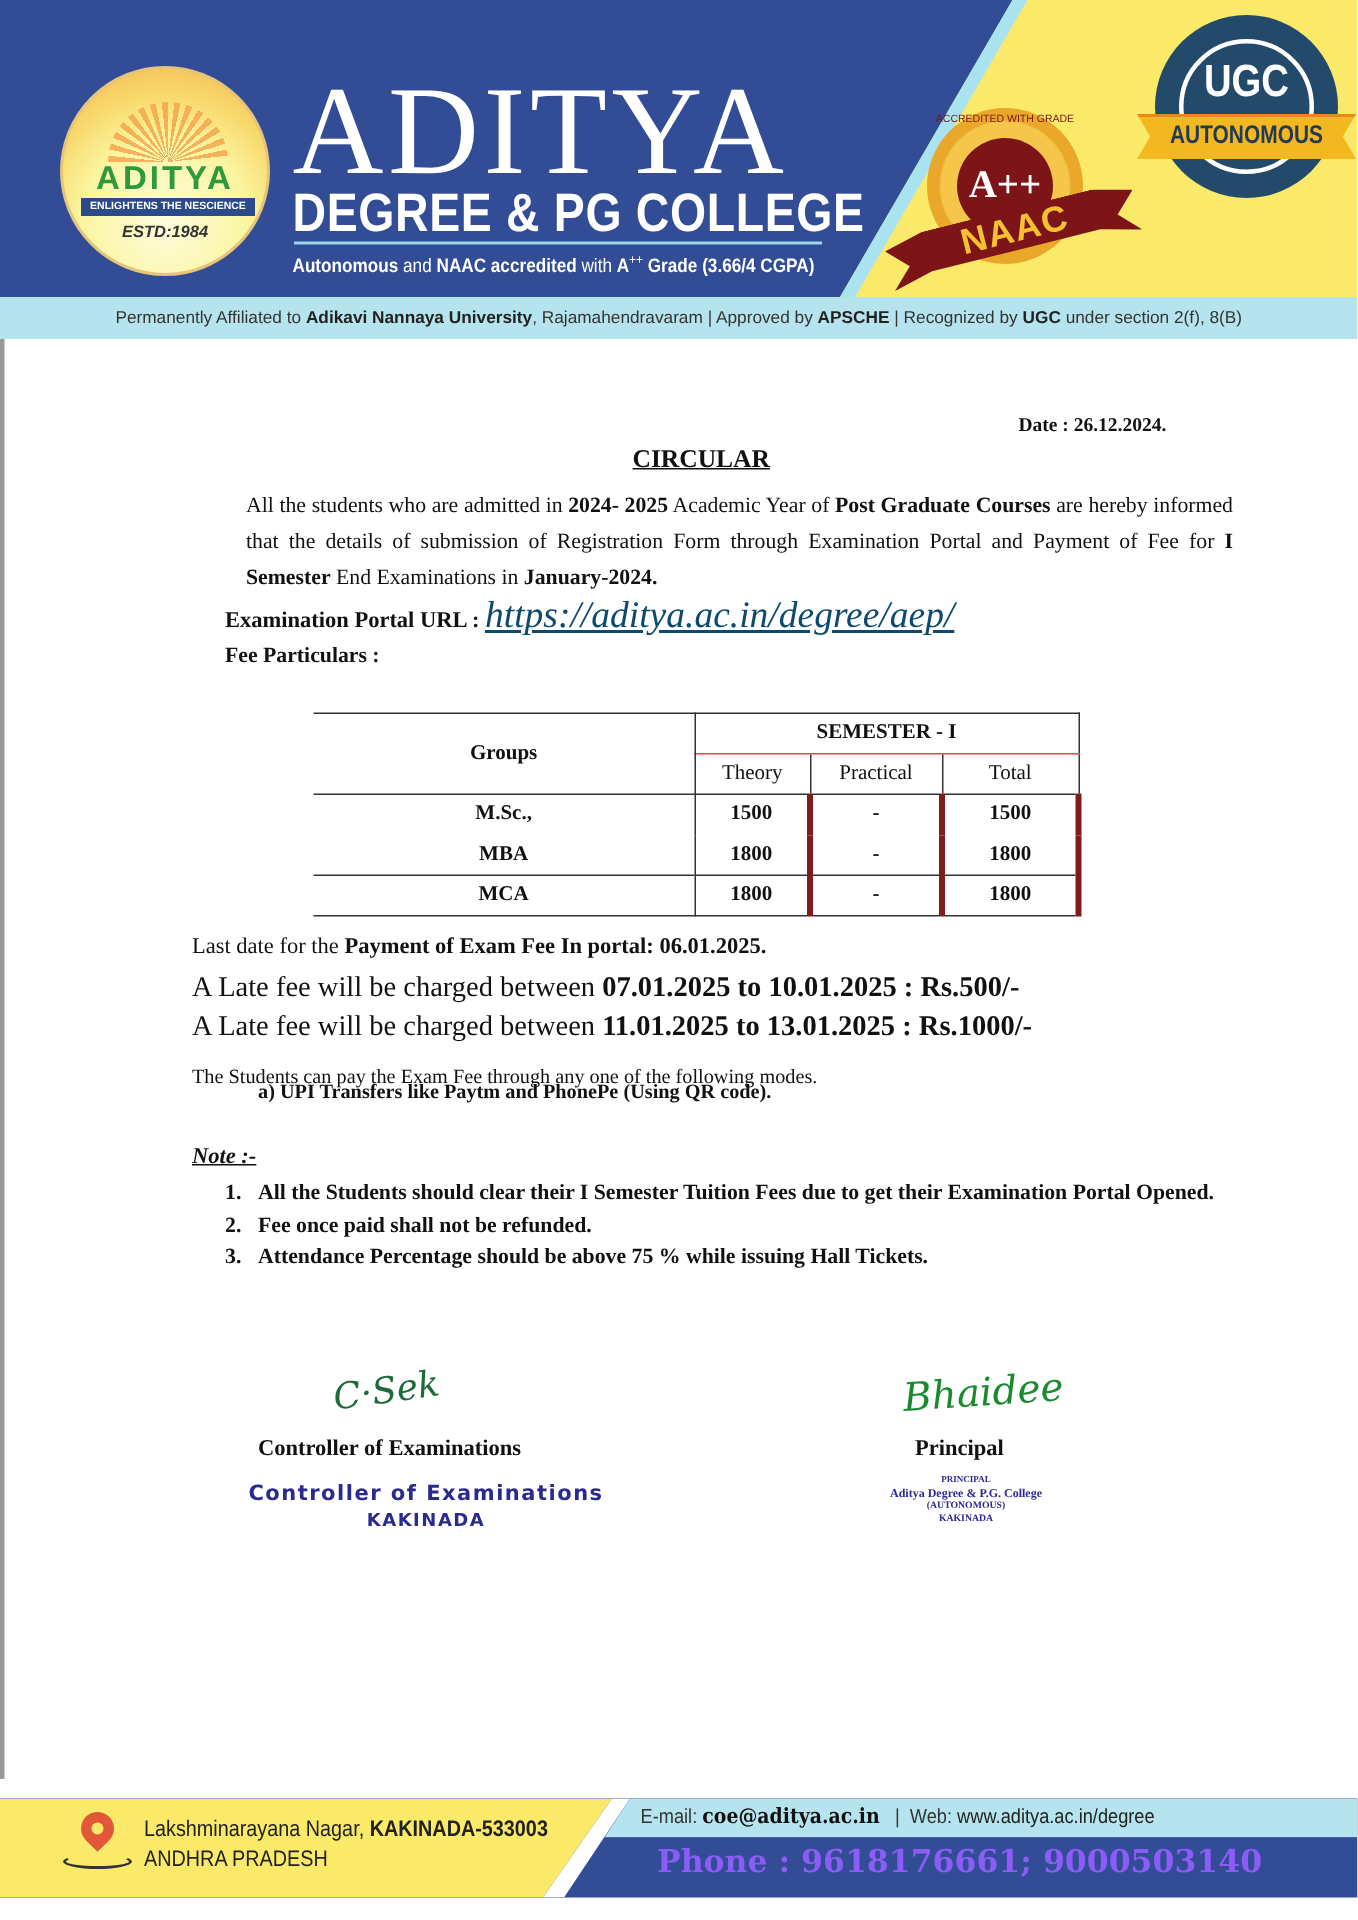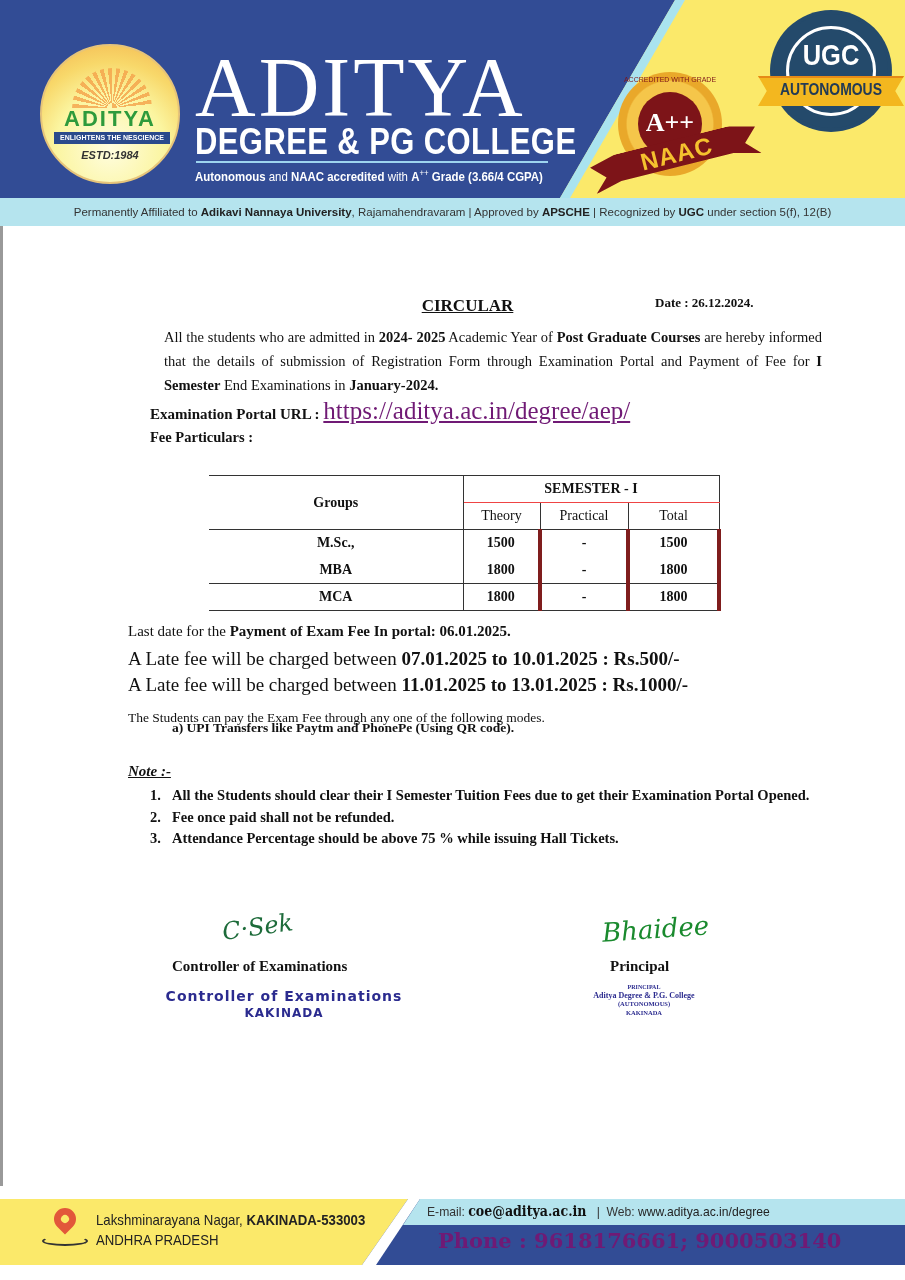--- a/index.html
+++ b/index.html
@@ -56,26 +56,26 @@
     clip-path: polygon(0 0, 100% 0, 94% 50%, 100% 100%, 0 100%, 6% 50%); border-top: 2px solid #e68a17; }
   .ugc-ribbon-text { position: absolute; left: 758px; top: 80px; width: 146px; text-align: center; font-family: "Liberation Sans", sans-serif;
     font-weight: bold; font-size: 17px; color: #223a55; transform: scaleX(0.82); }
 
   .affil-bar { position: absolute; left: 0; top: 198px; width: 905px; height: 28px; background: #b5e4ee;
     font-family: "Liberation Sans", sans-serif; font-size: 11.5px; color: #333; line-height: 28px; text-align: center; white-space: nowrap; }
   .affil-bar b { color: #222; }
   .left-edge { position: absolute; left: 0; top: 226px; width: 3px; height: 960px; background: #999; }
 
   
-  .date { position: absolute; left: 655px; top: 275px; font-size: 13px; font-weight: bold; margin-top: 20px; }
+  .date { position: absolute; left: 679px; top: 275px; font-size: 13px; font-weight: bold; }
   .circular-title { position: absolute; left: 0; width: 935px; text-align: center; top: 296px; font-size: 17px; font-weight: bold; text-decoration: underline; }
   .intro { position: absolute; left: 164px; top: 325px; width: 658px; font-size: 14.5px; line-height: 24px; text-align: justify; }
   .intro b { font-weight: bold; }
   .portal { position: absolute; left: 150px; top: 397px; font-size: 15px; font-weight: bold; }
-  .portal-url { font-size: 25px; color: #701a75; text-decoration: underline; font-weight: normal; }
+  .portal-url { font-size: 25px; color: #0c4a6e; text-decoration: underline; font-weight: normal; font-style: italic; }
   .fee-label { position: absolute; left: 150px; top: 429px; font-size: 14.5px; font-weight: bold; }
 
   .fee-table { position: absolute; left: 209px; top: 475px; width: 512px; border-collapse: collapse; font-size: 14px; }
   .fee-table td, .fee-table th { text-align: center; height: 27px; font-weight: bold; }
   .fee-table th { font-weight: bold; }
   .fee-table .hdr-group { width: 254px; border-right: 1px solid #333; border-bottom: 1px solid #333; border-top: 1px solid #333; }
   .fee-table .hdr-sem { border-top: 1px solid #333; border-bottom: 1px solid #ef4444; border-right: 1px solid #333; margin-top: 13px; }
   .fee-table .sub { border-bottom: 1px solid #333; border-right: 1px solid #333; font-weight: normal; }
   .fee-table .cell-g { border-right: 1px solid #333; }
   .fee-table .cell { border-right: 4px solid #7f1d1d; }
@@ -126,21 +126,21 @@
     transform: rotate(-45deg); }
   .pin::after { content: ""; position: absolute; left: 7px; top: 7px; width: 8px; height: 8px; border-radius: 50%; background: #fbe96a; }
   .pin-base { position: absolute; left: 42px; top: 1236px; width: 46px; height: 10px; border: 2px solid #333; border-radius: 50%; border-top-color: transparent; }
   .addr { position: absolute; left: 96px; top: 1210px; font-family: "Liberation Sans", sans-serif; font-size: 15px; color: #222; line-height: 20px;
     transform: scaleX(0.88); transform-origin: left; white-space: nowrap; }
   .addr b { font-weight: bold; }
   .contact-line { position: absolute; left: 427px; top: 1203px; font-family: "Liberation Sans", sans-serif; font-size: 13.5px; color: #333; white-space: nowrap;
     transform: scaleX(0.9); transform-origin: left; }
   .email-val { font-family: "DejaVu Serif", serif; font-weight: bold; color: #111; font-size: 14px; }
   .web-val { color: #222; }
-  .phone-line { position: absolute; left: 438px; top: 1228px; font-family: "DejaVu Serif", serif; font-weight: bold; font-size: 21px; color: #701a75; white-space: nowrap; }
+  .phone-line { position: absolute; left: 438px; top: 1228px; font-family: "DejaVu Serif", serif; font-weight: bold; font-size: 21px; color: #8b5cf6; white-space: nowrap; }
 </style>
 </head>
 <body>
 
 <div class="header"></div>
 <div class="header-blue"></div>
 <div class="header-stripe"></div>
 
 <div class="logo">
   <div class="logo-rays"></div>
@@ -164,21 +164,21 @@
 <div class="naac-text">NAAC</div>
 
 <div class="ugc-badge">
   <div class="ugc-ring"></div>
   <div class="ugc-text">UGC</div>
 </div>
 <div class="ugc-ribbon"></div>
 <div class="ugc-ribbon-text">AUTONOMOUS</div>
 
 <div class="affil-bar">
-  <span>Permanently Affiliated to </span><b>Adikavi Nannaya University</b><span>, Rajamahendravaram   |  Approved by </span><b>APSCHE</b><span>  |  Recognized by </span><b>UGC</b><span> under section 5(f), 12(B)</span>
+  <span>Permanently Affiliated to </span><b>Adikavi Nannaya University</b><span>, Rajamahendravaram   |  Approved by </span><b>APSCHE</b><span>  |  Recognized by </span><b>UGC</b><span> under section 2(f), 8(B)</span>
 </div>
 <div class="left-edge"></div>
 
 <div class="date">Date : 26.12.2024.</div>
 <div class="circular-title">CIRCULAR</div>
 
 <p class="intro">
   <span>All the students who are admitted in </span><b>2024- 2025</b><span> Academic Year of </span><b>Post Graduate Courses</b><span> are hereby informed that the details of submission of Registration Form through Examination Portal and Payment of Fee for </span><b>I Semester</b><span> End Examinations in </span><b>January-2024.</b>
 </p>
 

